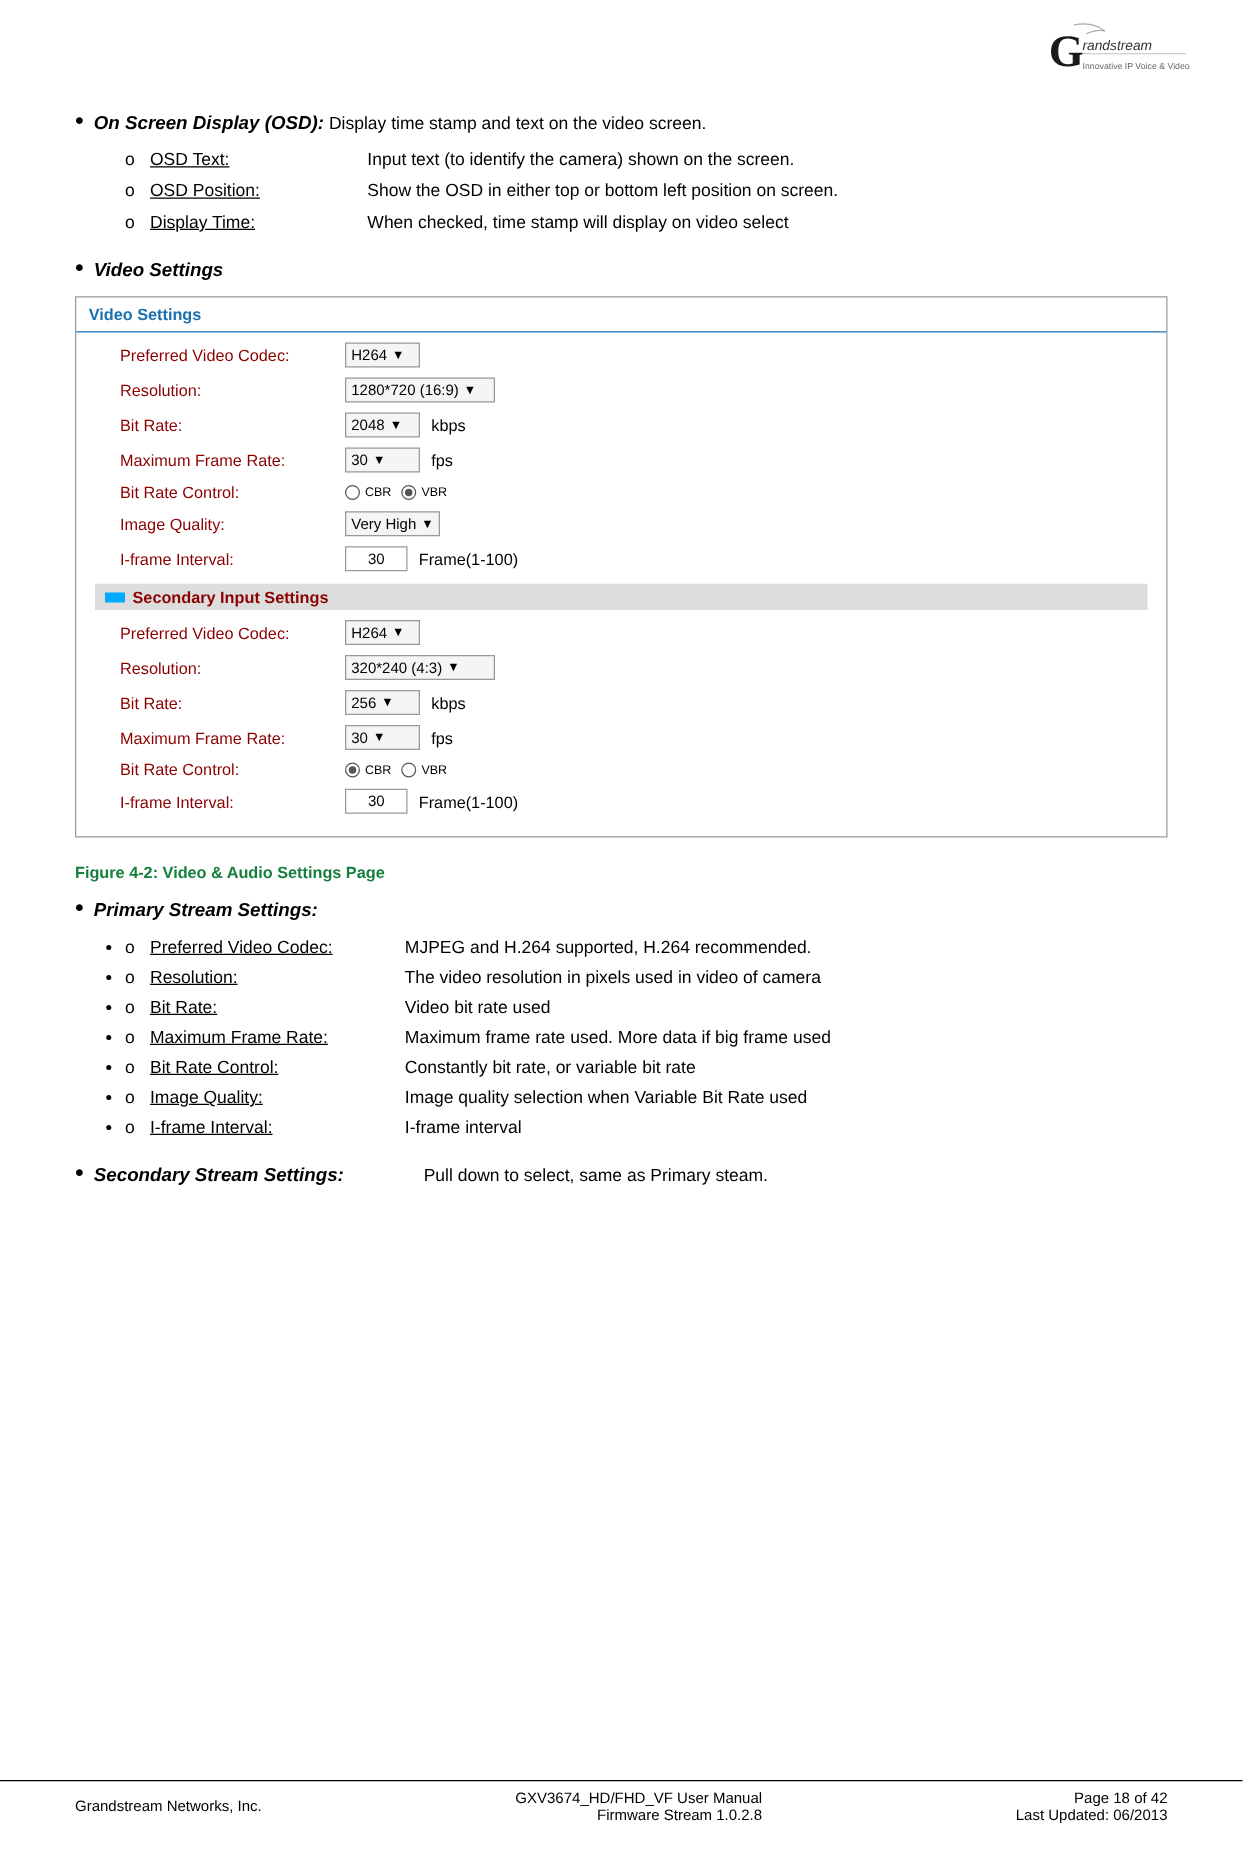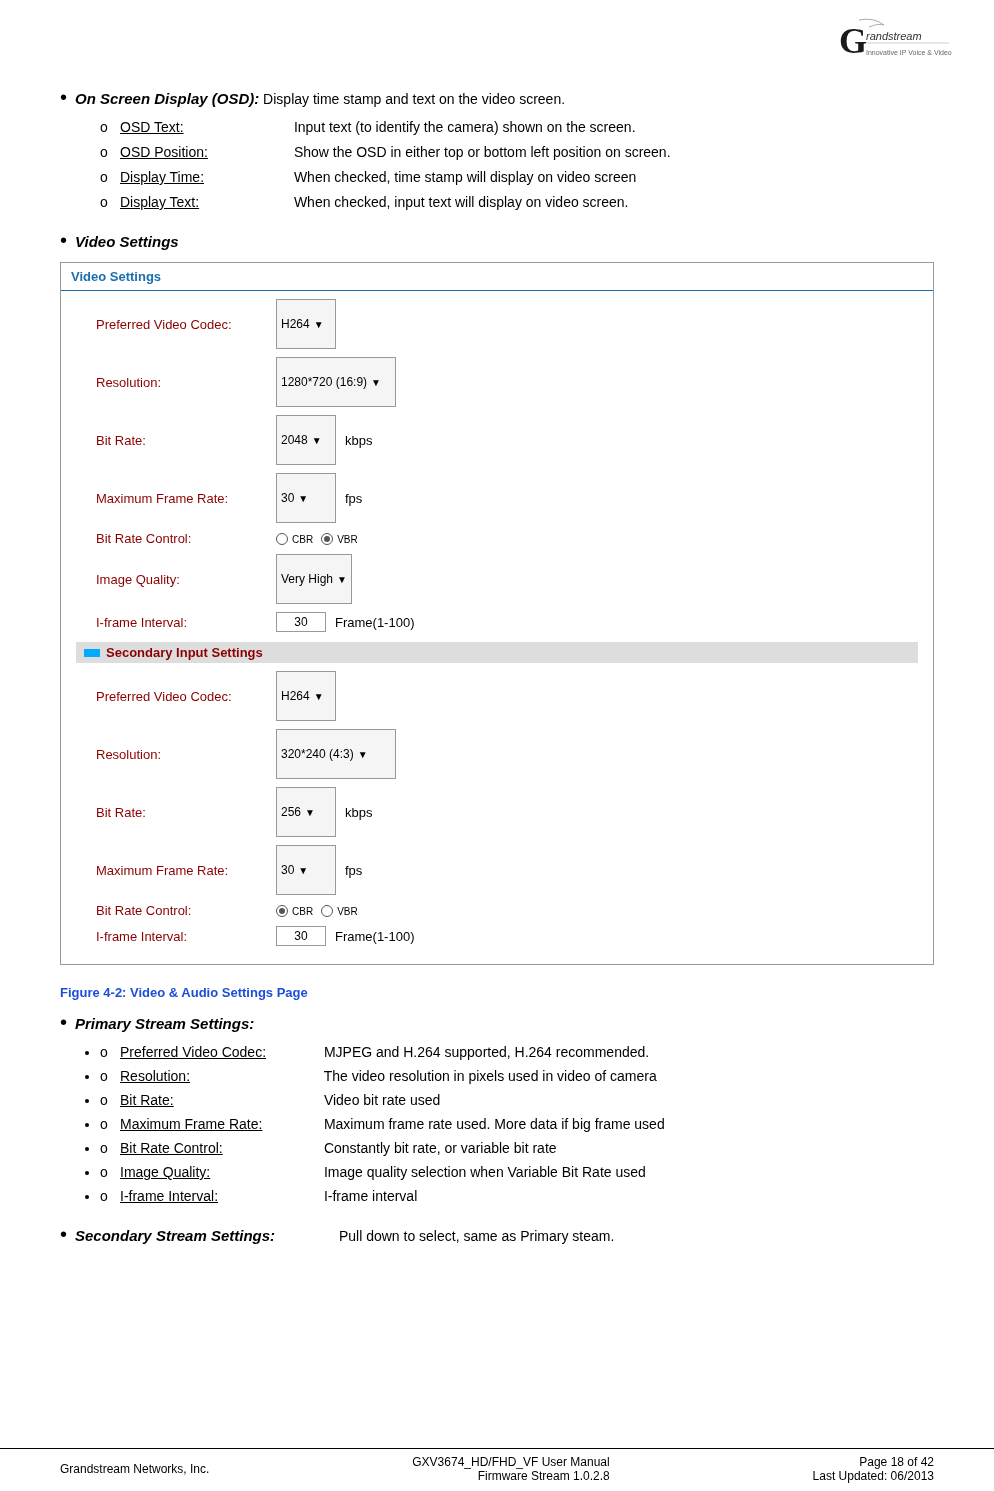--- a/index.html
+++ b/index.html
@@ -104,21 +104,21 @@
     .field-value {
       display: flex;
       align-items: center;
       gap: 5px;
     }
     .select-box {
       display: inline-flex;
       align-items: center;
       border: 1px solid #999;
       background: #f5f5f5;
-      padding: 17px 4px;
+      padding: 2px 4px;
       font-size: 12px;
       min-width: 60px;
     }
     .select-box .arrow {
       margin-left: 4px;
       font-size: 10px;
     }
     .unit-text {
       font-size: 13px;
       margin-left: 4px;
@@ -157,21 +157,21 @@
       width: 50px;
       height: 20px;
       font-size: 12px;
       text-align: center;
       display: inline-flex;
       align-items: center;
       justify-content: center;
       background: #fff;
     }
     .figure-caption {
-      color: #1d4ed8;
+      color: #15803d;
       font-weight: bold;
       font-size: 13px;
       margin: 8px 0 15px 0;
     }
     .desc-list {
       margin-left: 40px;
     }
     .desc-list li {
       position: relative;
       padding-left: 20px;
@@ -183,21 +183,21 @@
       position: absolute;
       left: 0;
     }
     .desc-label {
       text-decoration: underline;
       display: inline-block;
       min-width: 200px;
     }
     .footer {
       position: absolute;
-      bottom: 8px;
+      bottom: 32px;
       left: 0;
       right: 0;
       border-top: 1px solid #000;
       display: flex;
       justify-content: space-between;
       align-items: center;
       padding: 6px 60px 0 60px;
       font-size: 12px;
     }
     .footer-center {
@@ -242,25 +242,21 @@
         <li>
           <span class="item-label">OSD Text:</span>
           <span>Input text (to identify the camera) shown on the screen.</span>
         </li>
         <li>
           <span class="item-label">OSD Position:</span>
           <span>Show the OSD in either top or bottom left position on screen.</span>
         </li>
         <li>
           <span class="item-label">Display Time:</span>
-          <span>When checked, time stamp will display on video screen</span>
-        </li>
-        <li>
-          <span class="item-label">Display Text:</span>
-          <span>When checked, input text will display on video screen.</span>
+          <span>When checked, time stamp will display on video select</span>
         </li>
       </ul>
     </div>
 
     <div style="margin-bottom: 15px;"></div>
 
     <div class="bullet-section">
       <div style="display:flex; align-items:flex-start; margin-bottom:6px;">
         <span style="font-size:20px; margin-right:8px; margin-top:-4px;">•</span>
         <span style="font-style:italic; font-weight:bold; font-size:15px;">Video Settings</span>

